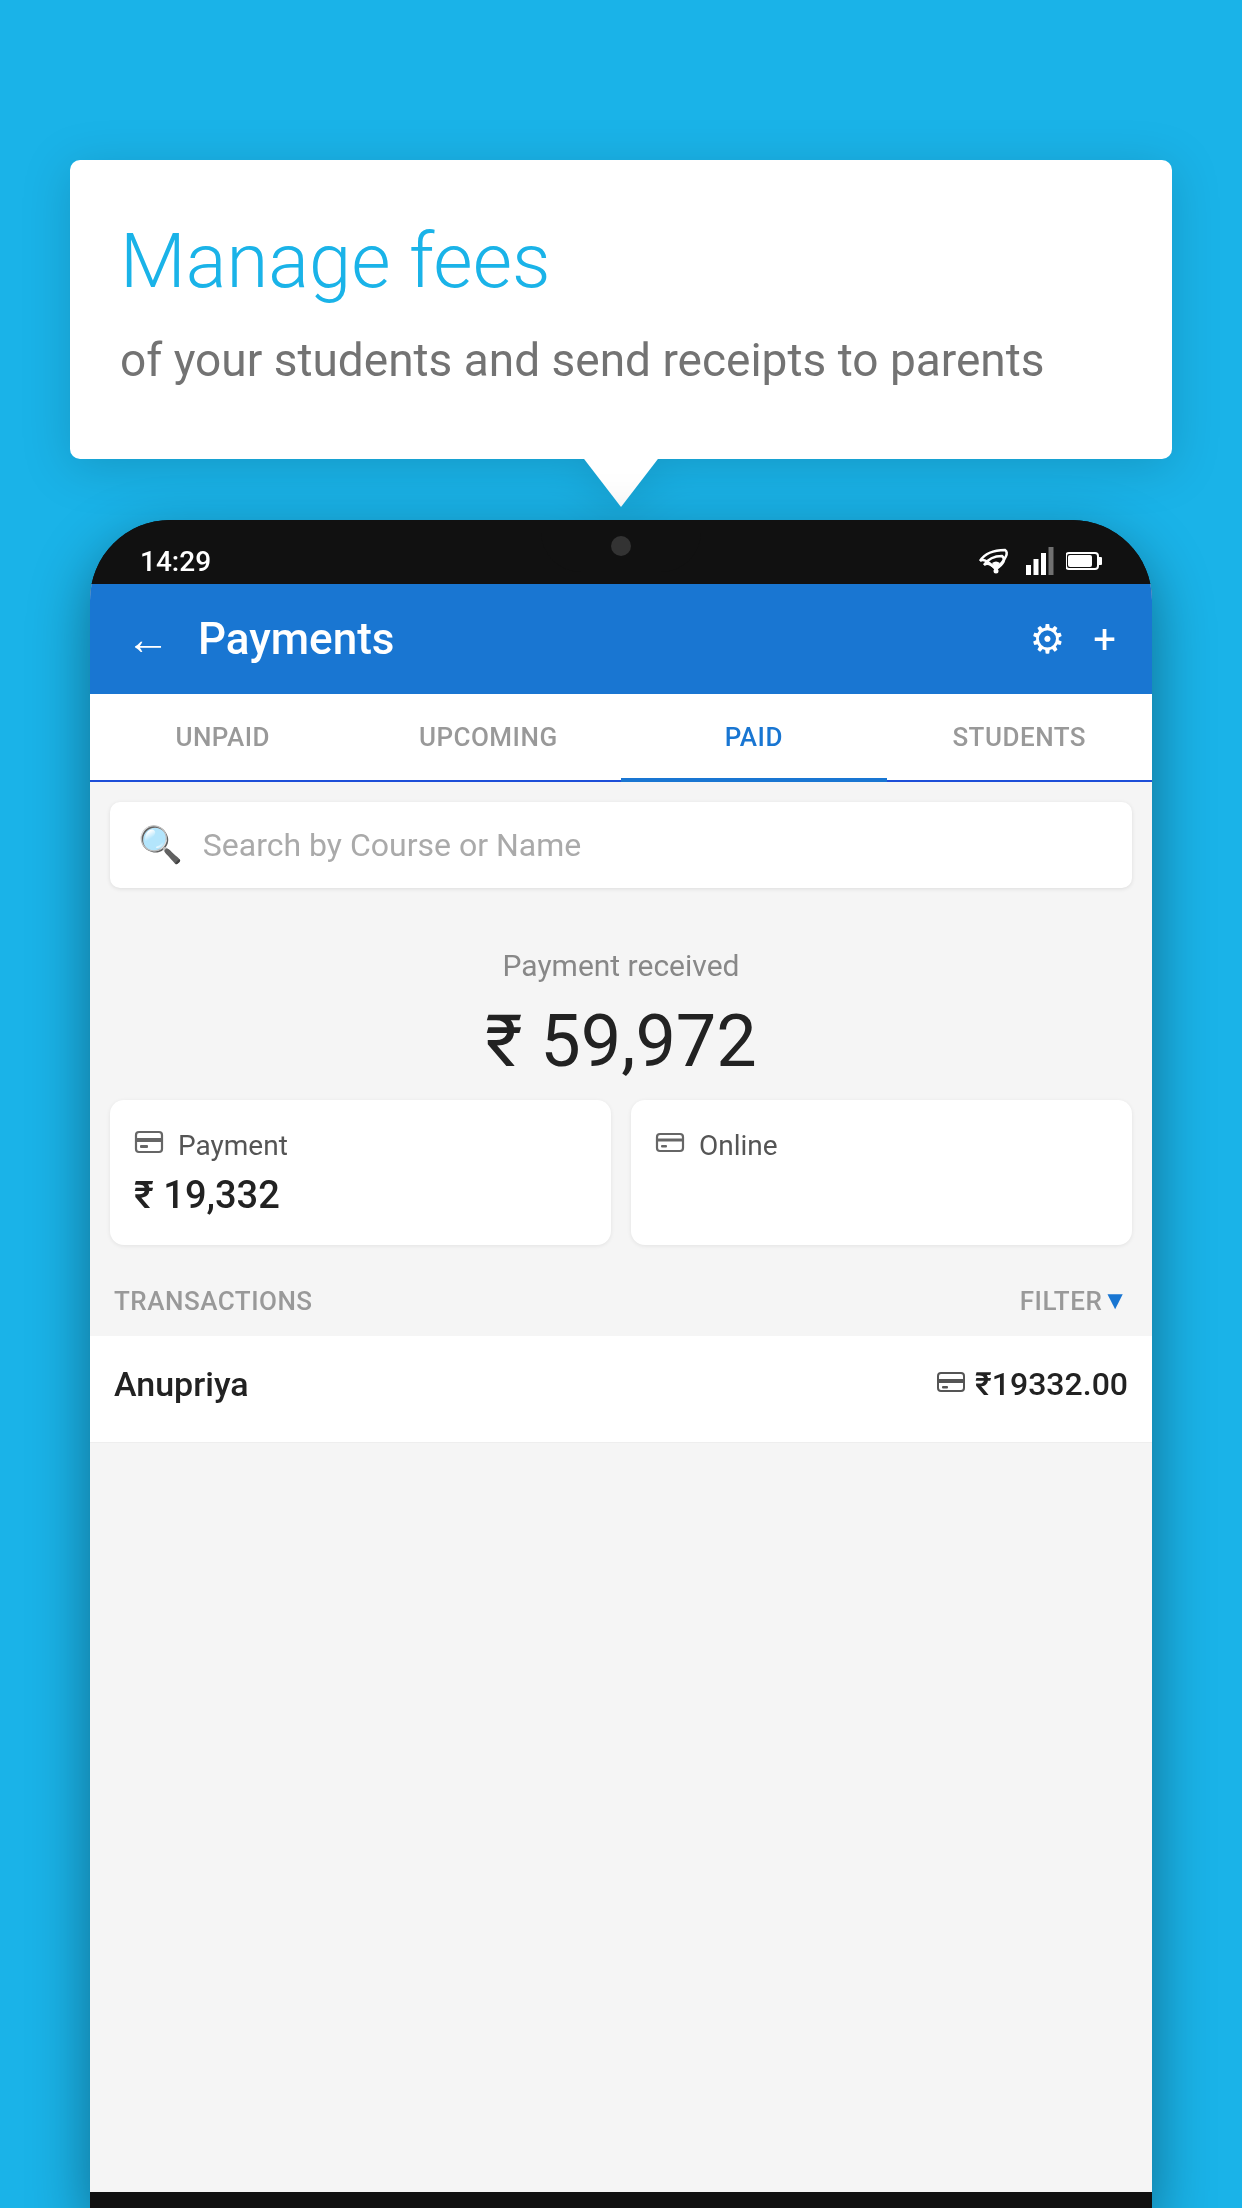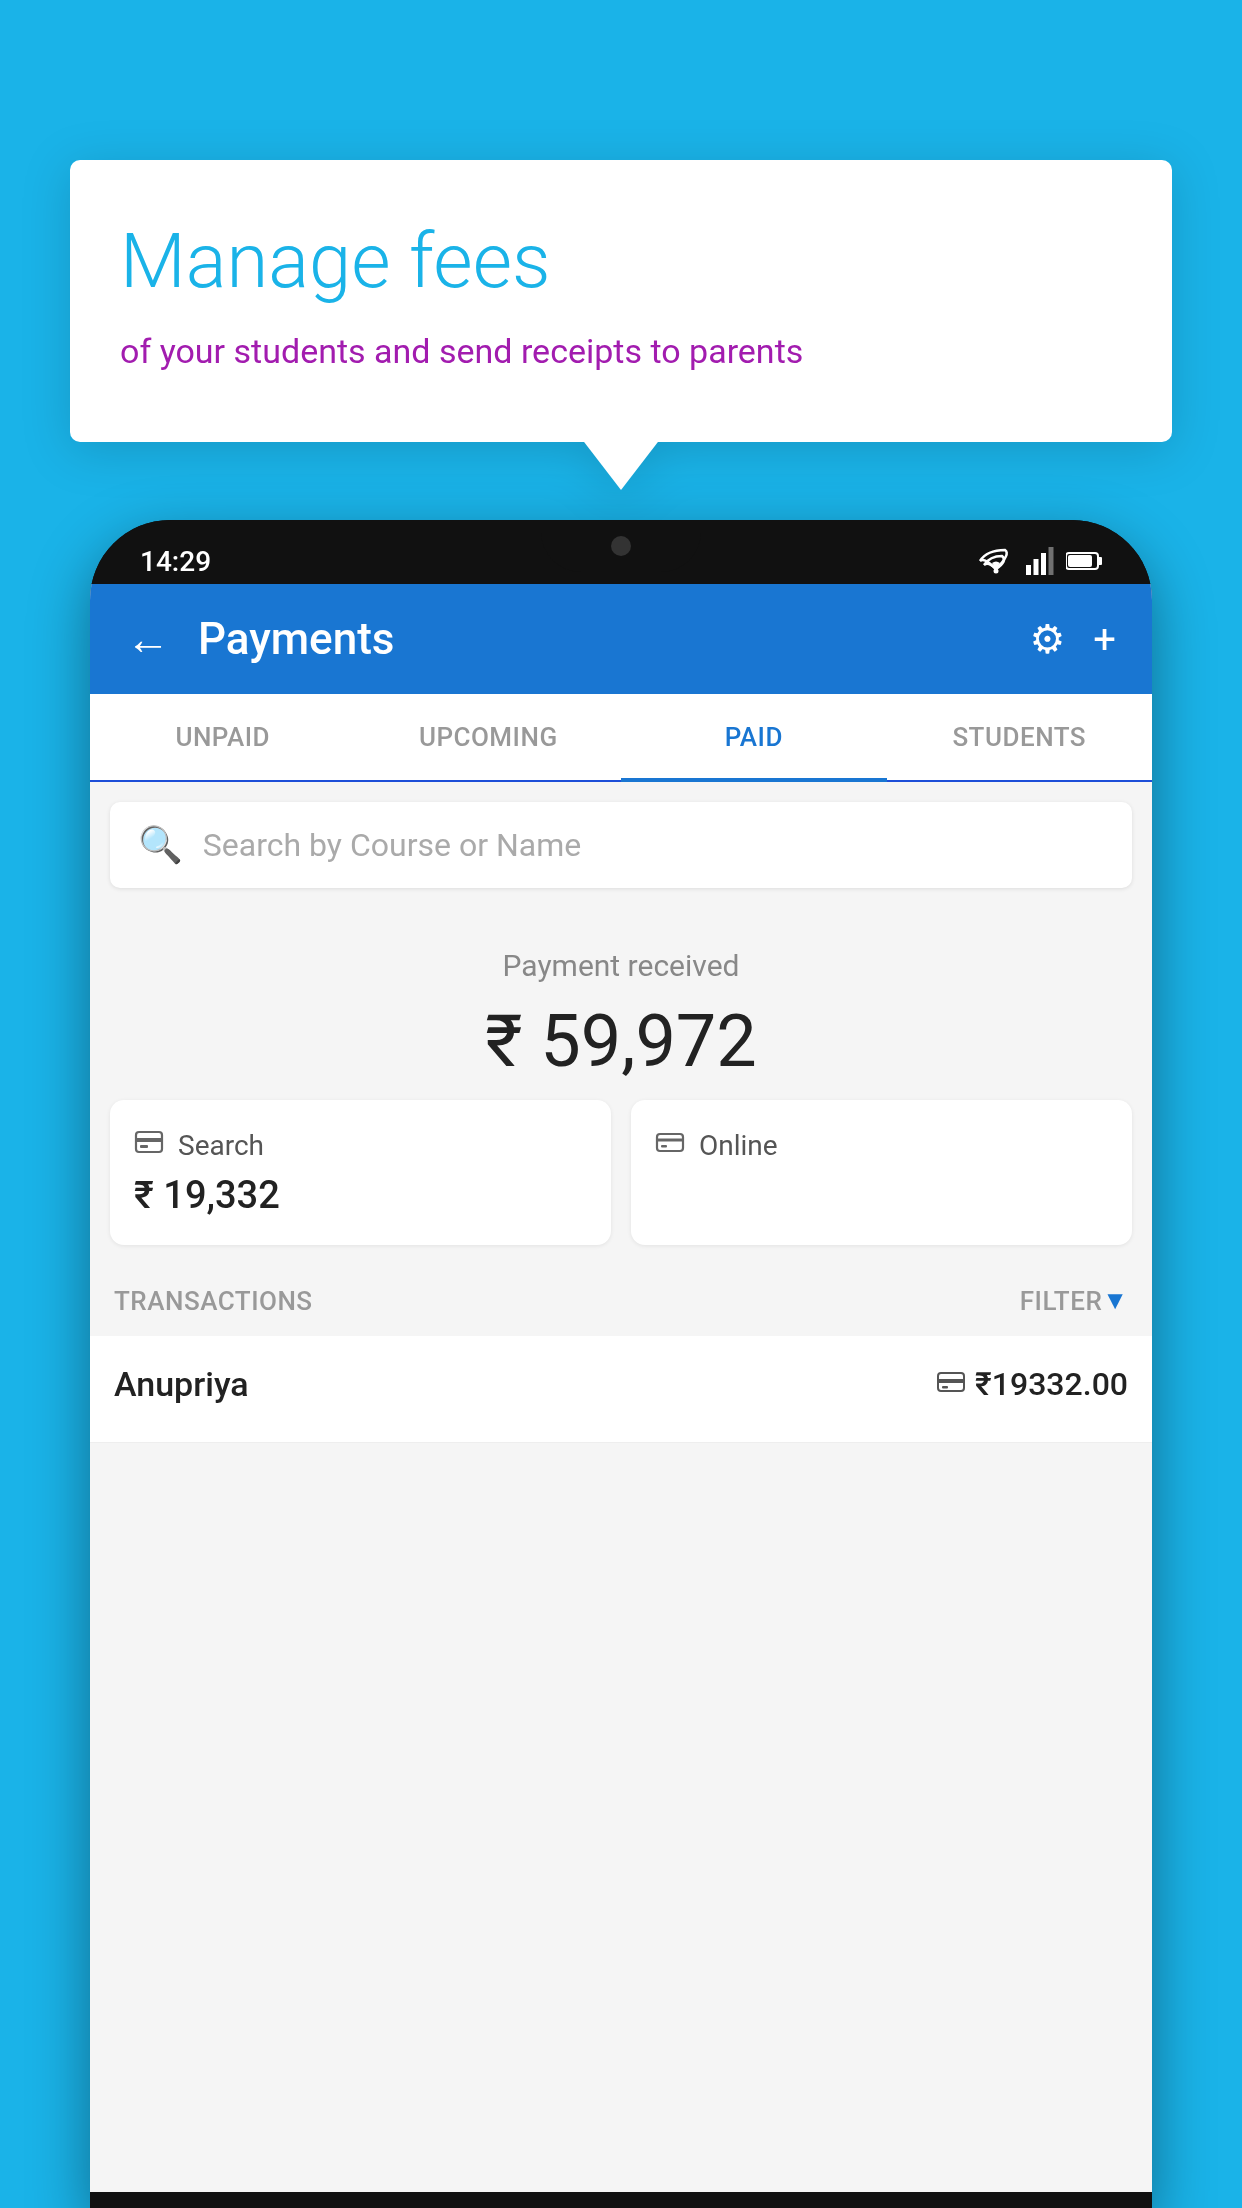--- a/index.html
+++ b/index.html
@@ -40,22 +40,22 @@
 
     .bubble-title {
       font-size: 76px;
       font-weight: 300;
       color: #1ab3e8;
       margin-bottom: 24px;
       line-height: 1.1;
     }
 
     .bubble-subtitle {
-      font-size: 34px;
-      color: #a21caf;
+      font-size: 46px;
+      color: #737373;
       font-weight: 400;
       line-height: 1.4;
       margin-top: 12px;
     }
 
     
     .phone {
       position: absolute;
       top: 520px;
       left: 90px;
@@ -430,21 +430,21 @@
     <div class="payment-cards">
       <div class="payment-card">
         <div class="card-label-row">
           <span class="card-icon">
             <svg width="30" height="28" viewBox="0 0 30 28">
               <rect x="2" y="4" width="26" height="20" rx="3" fill="none" stroke="#666" stroke-width="2.2"></rect>
               <rect x="2" y="10" width="26" height="4" fill="#666"></rect>
               <rect x="6" y="17" width="8" height="3" rx="1" fill="#666"></rect>
             </svg>
           </span>
-          <span class="card-label">Search</span>
+          <span class="card-label">Payment</span>
         </div>
         <div class="card-amount">₹ 19,332</div>
       </div>
       <div class="payment-card">
         <div class="card-label-row">
           <span class="card-icon">
             <svg width="30" height="28" viewBox="0 0 30 28">
               <rect x="2" y="6" width="26" height="17" rx="3" fill="none" stroke="#666" stroke-width="2.2"></rect>
               <line x1="2" y1="12" x2="28" y2="12" stroke="#666" stroke-width="3"></line>
               <rect x="6" y="17" width="6" height="2.5" rx="1" fill="#666"></rect>

